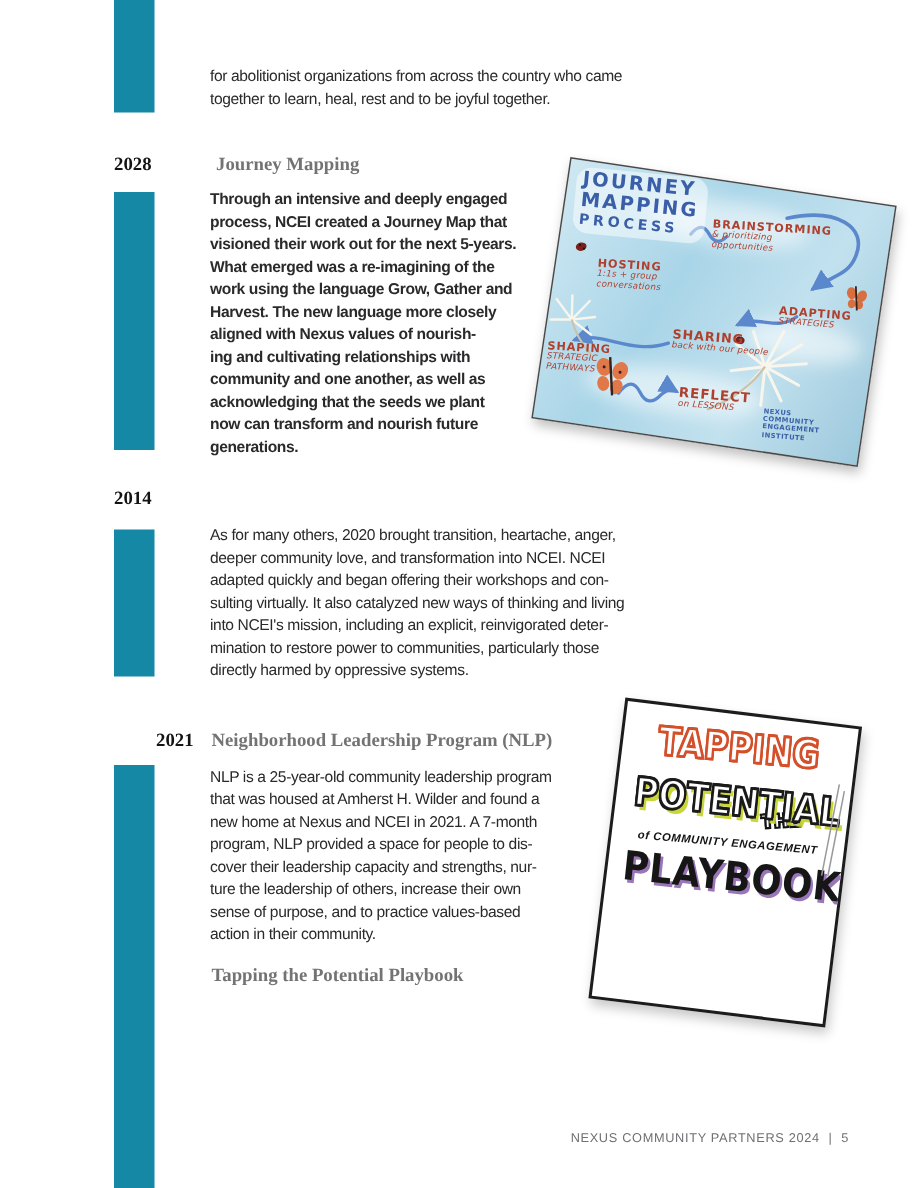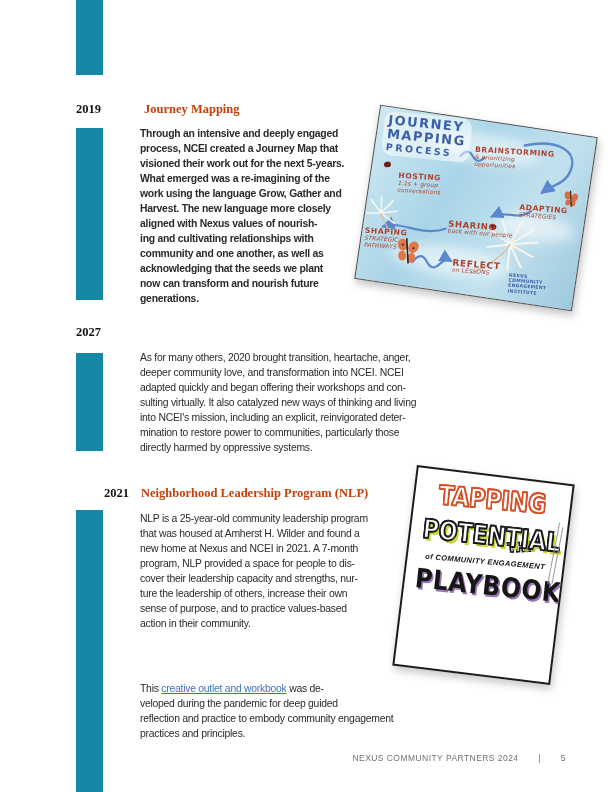--- a/index.html
+++ b/index.html
@@ -8,29 +8,29 @@
   
   .bar{position:absolute;left:76px;width:27px;background:#1588a6;}
   .bar1{top:0;height:75px;}
   .bar2{top:128px;height:172px;}
   .bar3{top:353px;height:98px;}
   .bar4{top:510px;height:282px;}
   
   .year{position:absolute;left:76px;font-family:"Liberation Serif",serif;
         font-weight:bold;font-size:12.5px;color:#141414;}
   .heading{position:absolute;left:141px;font-family:"Liberation Serif",serif;
-        font-weight:bold;font-size:12.5px;color:#c2410c;margin:0;}
+        font-weight:bold;font-size:12.5px;color:#737373;margin:0;}
   .body-text{position:absolute;left:140px;font-size:10.4px;line-height:15px;
         letter-spacing:-0.25px;white-space:pre-line;color:#2a2a2c;}
   .link{color:#3f74b8;text-decoration:underline;cursor:pointer;}
   .rest-lines{display:block;white-space:pre-line;}
   
   .footer{position:absolute;top:753px;right:46px;font-size:8.5px;letter-spacing:0.45px;
         color:#6f7073;}
-  .footer span{margin-left:17px;}
+  .footer span{margin-left:3px;}
   
   .journey-map{position:absolute;left:366px;top:120px;width:218px;height:174px;
         transform:rotate(8.5deg);border:1px solid #4a4a4a;
         background:linear-gradient(115deg,#cfe8f2 0%,#a9d5e8 38%,#c2e1ee 68%,#9dc9dd 100%);
         box-shadow:2px 4px 8px rgba(0,0,0,0.25);overflow:hidden;}
   .jm-cloud{position:absolute;background:rgba(255,255,255,0.55);border-radius:50%;filter:blur(6px);}
   .jm-svg{position:absolute;left:0;top:0;}
   .jm-title-box{position:absolute;left:6px;top:2px;width:82px;background:rgba(255,255,255,0.5);
         border-radius:10px;padding:2px 2px 3px 4px;transform:rotate(-3deg);}
   .jm-title{font-family:"DejaVu Sans",sans-serif;font-weight:bold;font-size:13px;
@@ -69,62 +69,59 @@
 </head>
 <body>
 
 <div class="page">
 
   <div class="bar bar1"></div>
   <div class="bar bar2"></div>
   <div class="bar bar3"></div>
   <div class="bar bar4"></div>
 
-
-  <div class="year" style="top:102px;">2019</div>
+  <div class="body-text" style="top:44px;width:340px;">for abolitionist organizations from across the country who came
+together to learn, heal, rest and to be joyful together.</div>
+
+  <div class="year" style="top:102px;">2028</div>
   <h2 class="heading" style="top:102px;left:144px;">Journey Mapping</h2>
   <div class="body-text" style="top:126px;width:228px;font-weight:bold;">Through an intensive and deeply engaged
 process, NCEI created a Journey Map that
 visioned their work out for the next 5-years.
 What emerged was a re-imagining of the
 work using the language Grow, Gather and
 Harvest. The new language more closely
 aligned with Nexus values of nourish-
 ing and cultivating relationships with
 community and one another, as well as
 acknowledging that the seeds we plant
 now can transform and nourish future
 generations.</div>
 
-  <div class="year" style="top:325px;">2027</div>
+  <div class="year" style="top:325px;">2014</div>
   <div class="body-text" style="top:350px;width:325px;">As for many others, 2020 brought transition, heartache, anger,
 deeper community love, and transformation into NCEI. NCEI
 adapted quickly and began offering their workshops and con-
 sulting virtually. It also catalyzed new ways of thinking and living
 into NCEI's mission, including an explicit, reinvigorated deter-
 mination to restore power to communities, particularly those
 directly harmed by oppressive systems.</div>
 
   <div class="year" style="top:486px;margin-left:28px;">2021</div>
   <h2 class="heading" style="top:486px;">Neighborhood Leadership Program (NLP)</h2>
   <div class="body-text" style="top:511px;width:255px;">NLP is a 25-year-old community leadership program
 that was housed at Amherst H. Wilder and found a
 new home at Nexus and NCEI in 2021. A 7-month
 program, NLP provided a space for people to dis-
 cover their leadership capacity and strengths, nur-
 ture the leadership of others, increase their own
 sense of purpose, and to practice values-based
 action in their community.</div>
 
-  <div class="body-text" style="top:666px;width:300px;">
-    <span>This </span><a class="link">creative outlet and workbook</a><span> was de-</span>
-    <span class="rest-lines">veloped during the pandemic for deep guided
-reflection and practice to embody community engagement
-practices and principles.</span>
-  </div>
+  <h2 class="heading" style="top:643px;">Tapping the Potential Playbook</h2>
 
   <div class="journey-map">
     <div class="jm-cloud" style="left:55px;top:12px;width:110px;height:30px;"></div>
     <div class="jm-cloud" style="left:130px;top:85px;width:80px;height:26px;"></div>
     <div class="jm-cloud" style="left:30px;top:128px;width:120px;height:30px;"></div>
 
     <svg class="jm-svg" width="218" height="174" viewBox="0 0 218 174">
       <defs>
         <marker id="arw" markerWidth="7" markerHeight="7" refX="5" refY="3" orient="auto">
           <path d="M0,0 L6,3 L0,6 z" fill="#5b87cc"></path>

